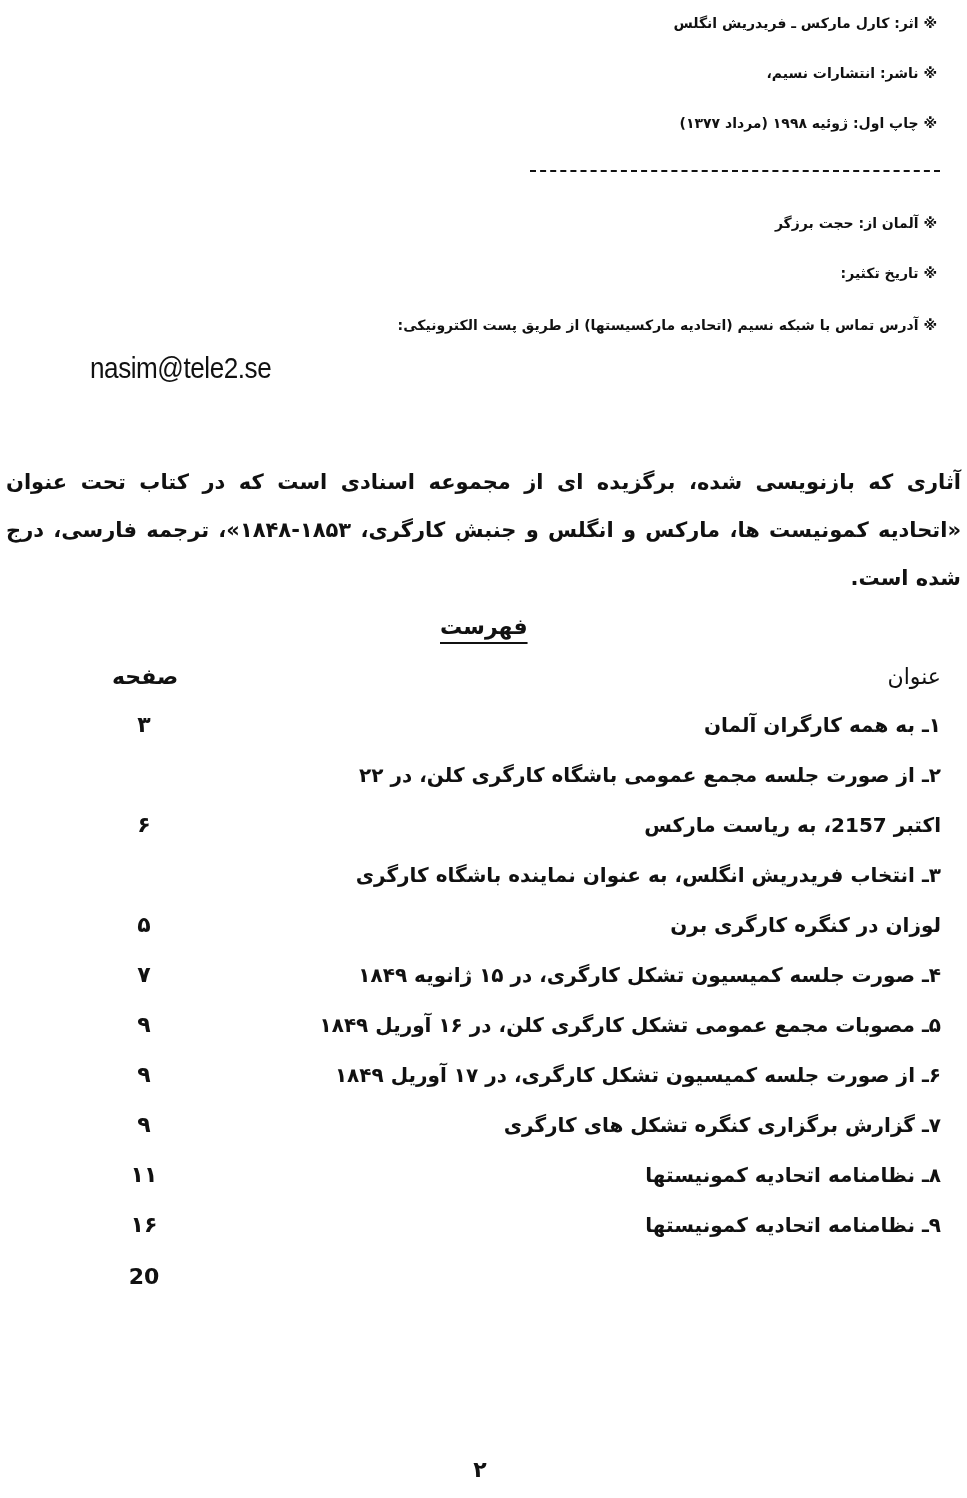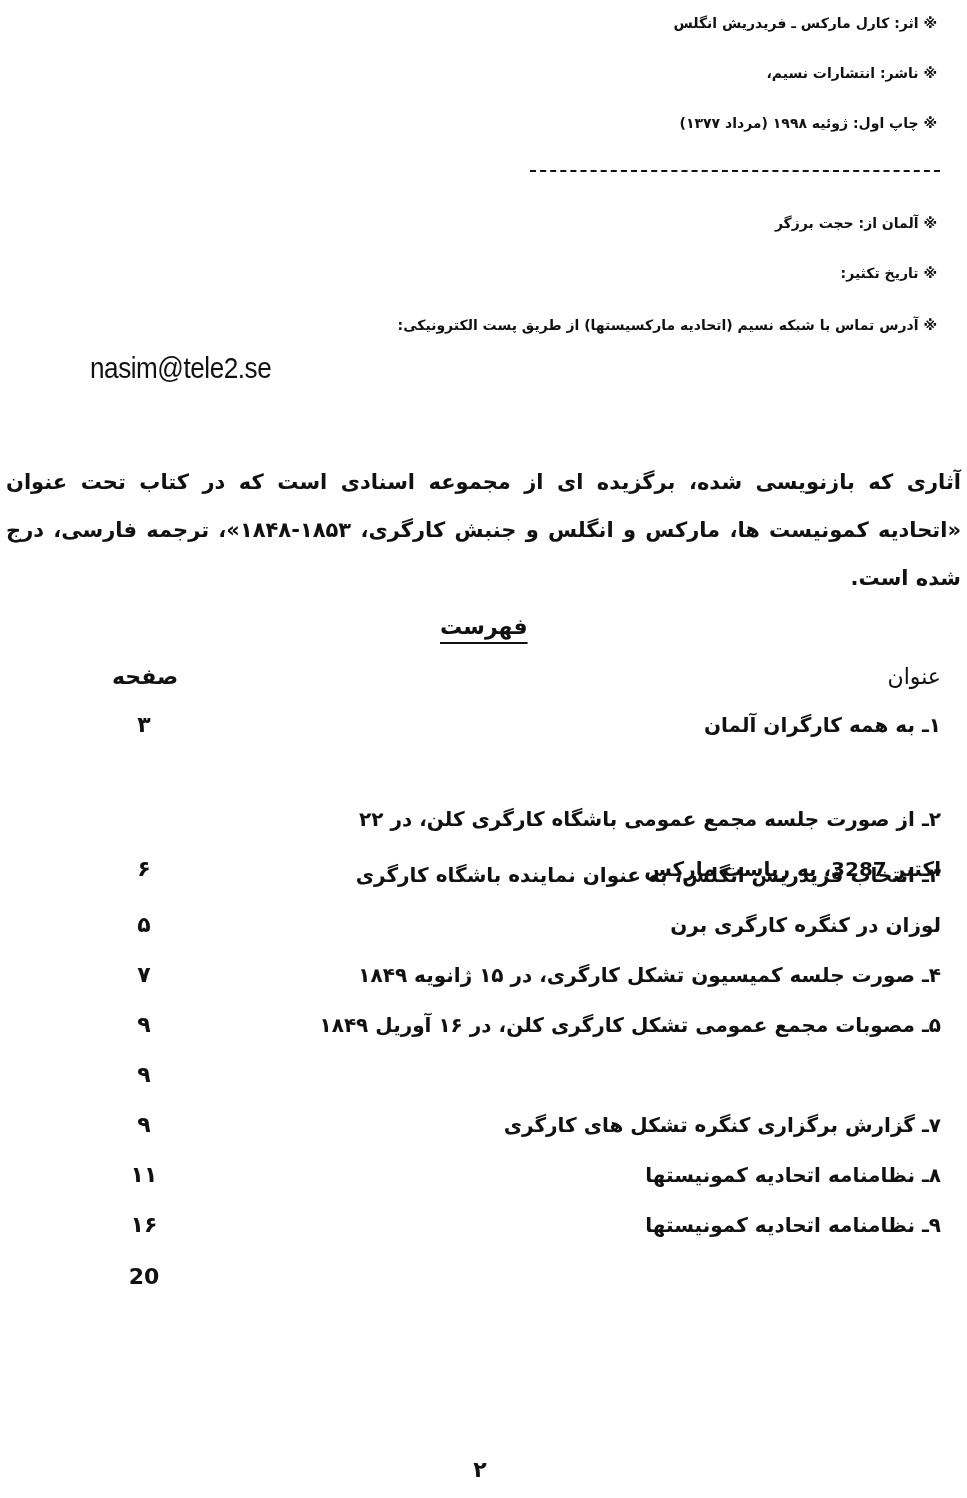--- a/index.html
+++ b/index.html
@@ -136,43 +136,44 @@
 
 <div class="toc-title rtl">فهرست</div>
 <div class="toc-head-title rtl">عنوان</div>
 <div class="toc-head-page rtl">صفحه</div>
 
 <div class="toc-row" style="top:710px;">
   <span class="toc-text rtl">۱ـ به همه کارگران آلمان</span>
   <span class="toc-page">۳</span>
 </div>
 
-<div class="toc-row" style="top:804px;height:100px;text-decoration:underline;">
+<div class="toc-row" style="top:760px;height:100px;text-decoration:underline;">
   <span class="toc-text rtl">۲ـ از صورت جلسه مجمع عمومی باشگاه کارگری کلن، در ۲۲</span>
-  <span class="toc-text rtl line2">اکتبر 3287، به ریاست مارکس</span>
+  <span class="toc-text rtl line2">اکتبر 2157، به ریاست مارکس</span>
   <span class="toc-page" style="top:50px;">۶</span>
 </div>
 
 <div class="toc-row" style="top:860px;height:100px;">
   <span class="toc-text rtl">۳ـ انتخاب فریدریش انگلس، به عنوان نماینده باشگاه کارگری</span>
   <span class="toc-text rtl line2">لوزان در کنگره کارگری برن</span>
   <span class="toc-page" style="top:50px;">۵</span>
 </div>
 
 <div class="toc-row" style="top:960px;">
   <span class="toc-text rtl">۴ـ صورت جلسه کمیسیون تشکل کارگری، در ۱۵ ژانویه ۱۸۴۹</span>
   <span class="toc-page">۷</span>
 </div>
 
 <div class="toc-row" style="top:1010px;">
   <span class="toc-text rtl">۵ـ مصوبات مجمع عمومی تشکل کارگری کلن، در ۱۶ آوریل ۱۸۴۹</span>
   <span class="toc-page">۹</span>
 </div>
 
 <div class="toc-row" style="top:1060px;">
+  <span class="toc-text rtl">۶ـ از صورت جلسه کمیسیون تشکل کارگری، در ۱۷ آوریل ۱۸۴۹</span>
   <span class="toc-page">۹</span>
 </div>
 
 <div class="toc-row" style="top:1110px;">
   <span class="toc-text rtl">۷ـ گزارش برگزاری کنگره تشکل های کارگری</span>
   <span class="toc-page">۹</span>
 </div>
 
 <div class="toc-row" style="top:1160px;">
   <span class="toc-text rtl">۸ـ نظامنامه اتحادیه کمونیستها</span>

